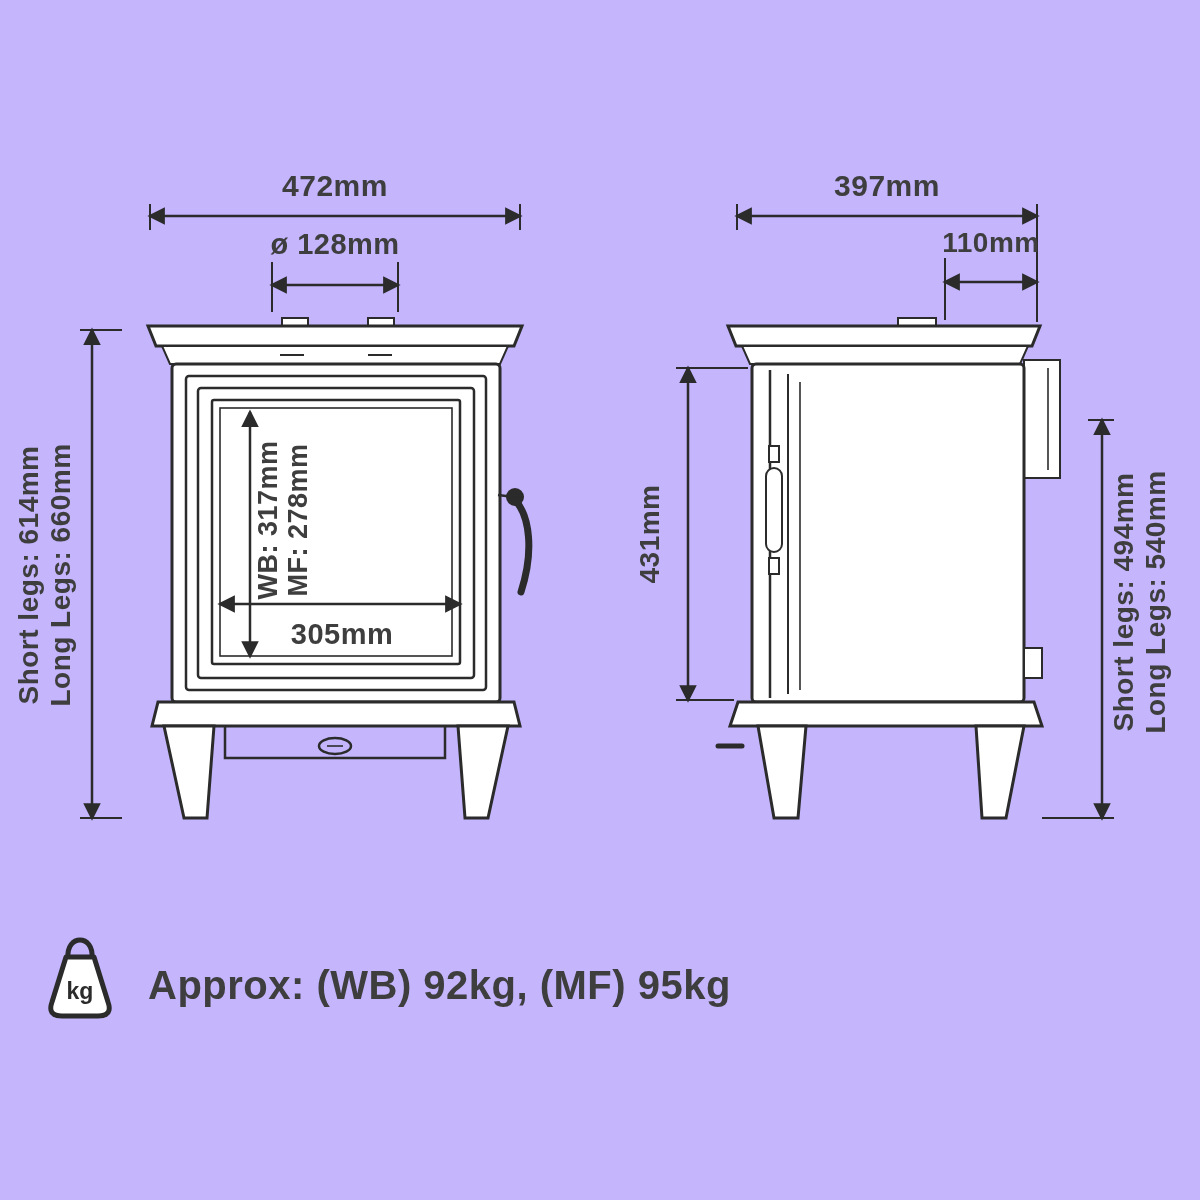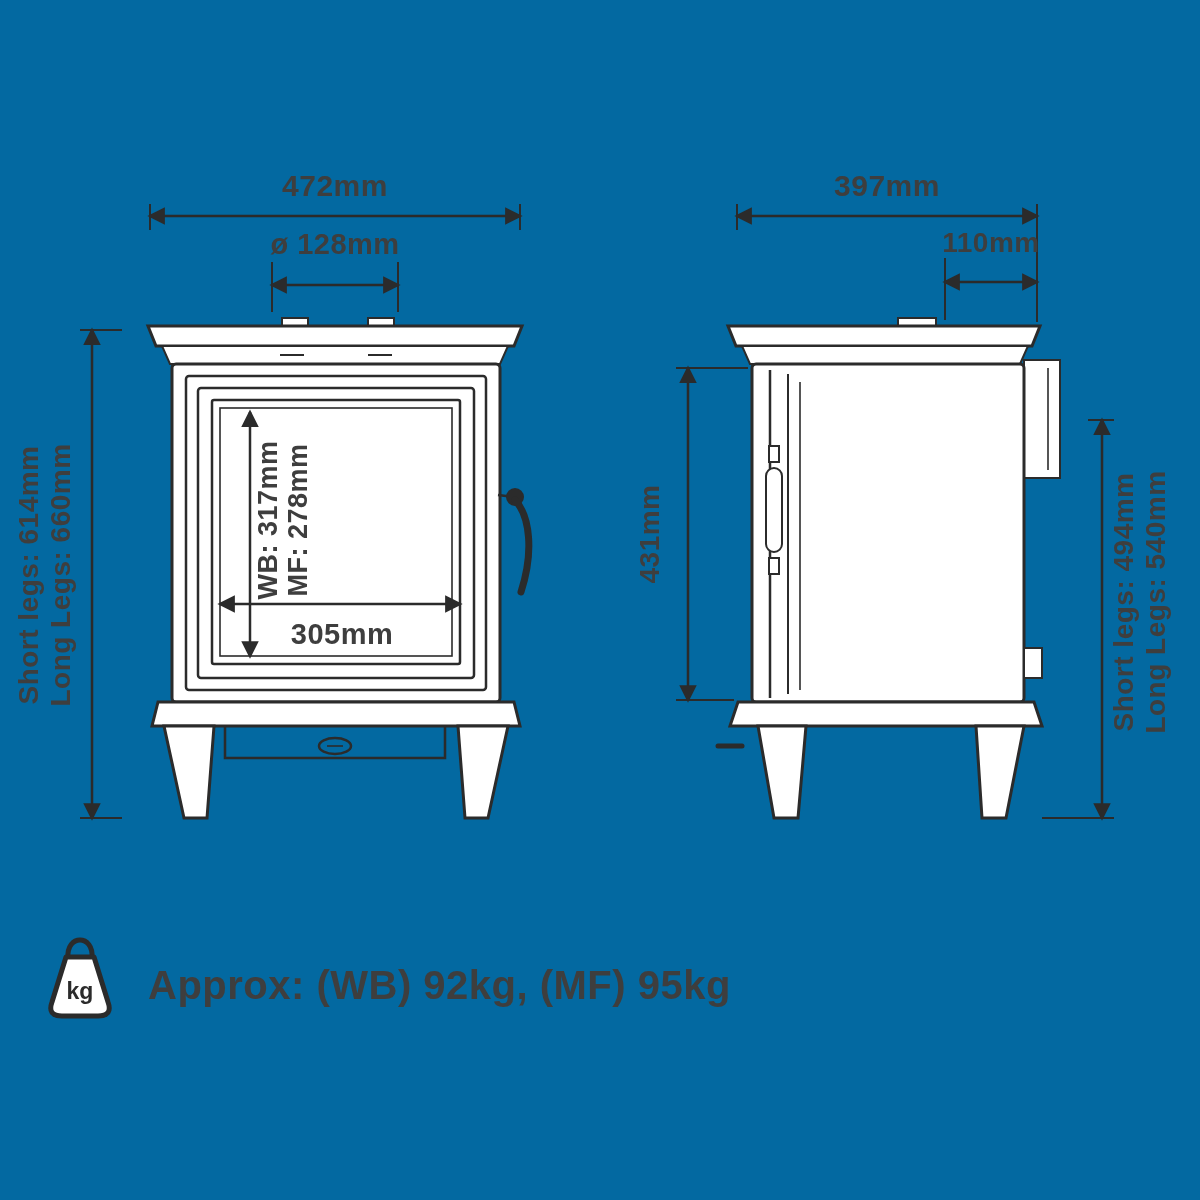--- a/index.html
+++ b/index.html
@@ -1,16 +1,16 @@
 <!DOCTYPE html>
 <html><head>
 <meta charset="utf-8">
 <style>
   html,body{margin:0;padding:0;background:#ffffff;}
-  .canvas{width:1200px;height:1200px;position:relative;background:#0369a1;overflow:hidden;}
+  .canvas{width:1200px;height:1200px;position:relative;background:#c4b5fd;overflow:hidden;}
   svg{display:block;}
   .lbl{font-family:"Liberation Sans",sans-serif;font-weight:600;fill:#3e3e3e;letter-spacing:.5px;}
   .dim{stroke:#2b2b2b;stroke-width:2.5;fill:none;}
   .wit{stroke:#2b2b2b;stroke-width:2;fill:none;}
   .outline{stroke:#2b2b2b;stroke-width:3;fill:#ffffff;}
   .inner{stroke:#2b2b2b;stroke-width:2.5;fill:none;}
   .thin{stroke:#2b2b2b;stroke-width:1.6;fill:none;}
   .detail{stroke:#2b2b2b;stroke-width:2;fill:#ffffff;}
 </style>
 </head>

